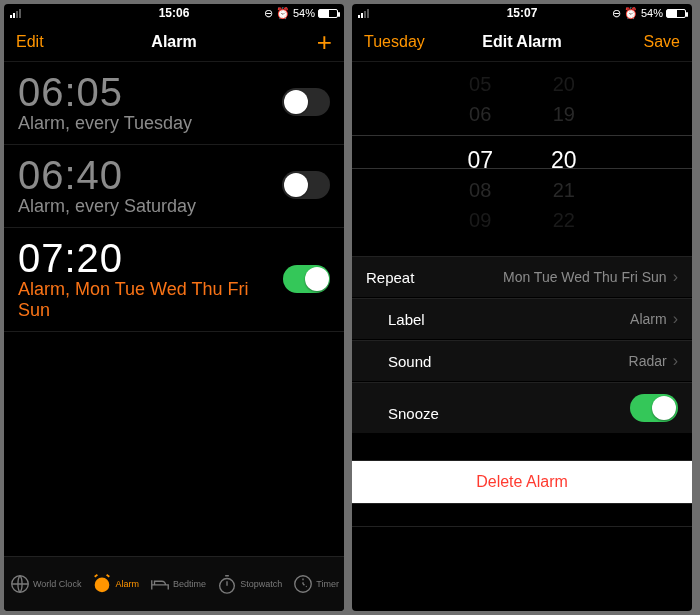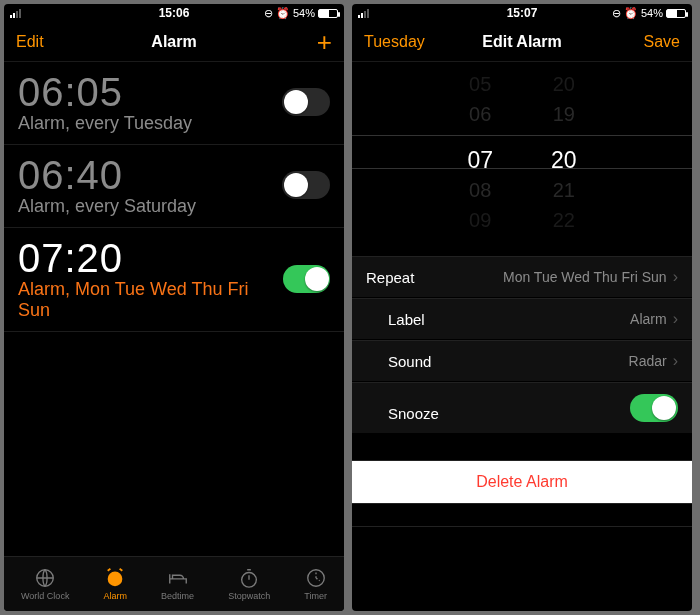--- a/index.html
+++ b/index.html
@@ -66,21 +66,21 @@
   .toggle {
     width:48px;height:28px;border-radius:14px;background:#2a2a2a;position:relative;
   }
   .toggle::after{content:"";position:absolute;width:24px;height:24px;background:#fff;border-radius:50%;top:2px;left:2px;box-shadow:0 1px 2px rgba(0,0,0,.4);transition:none;}
   .toggle.on{background:#34c759;}
   .toggle.on::after{left:22px;}
   .tabbar {
     height:55px; background:#0c0c0c; border-top:1px solid #222;
     display:flex; justify-content:space-around; align-items:center;
   }
-  .tab { display:flex; flex-direction:column; align-items:center; gap:2px; color:#7a7a7a; font-size:9px;}
+  .tab { display:flex; align-items:center; gap:2px; color:#7a7a7a; font-size:9px;}
   .tab.active { color:#ff9500; }
   .tab svg { width:22px; height:22px; }
   
   .picker {
     height:180px; position:relative; overflow:hidden;
     display:flex; justify-content:center; gap:58px; align-items:center;
     background:#000;
   }
   .picker-col { display:flex; flex-direction:column; align-items:center; font-size:20px; color:#3a3a3a; line-height:30px; font-weight:400;}
   .picker-col .sel { color:#fff; font-size:23px;margin-top:16px;}

